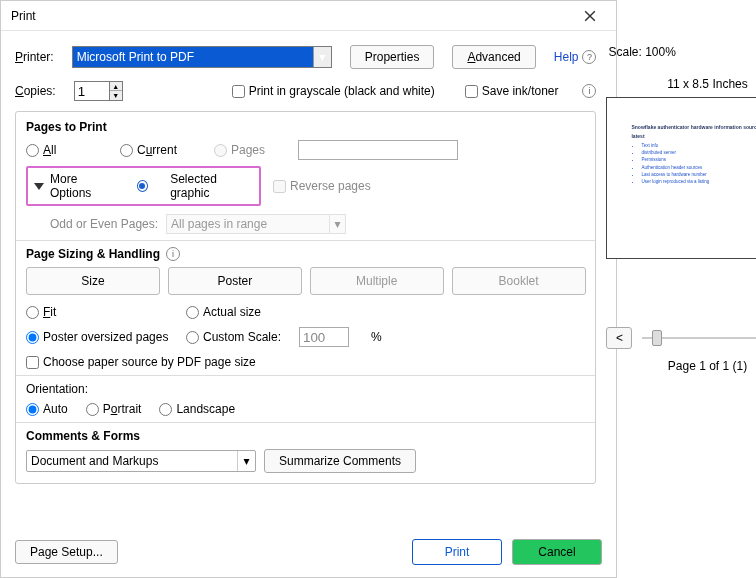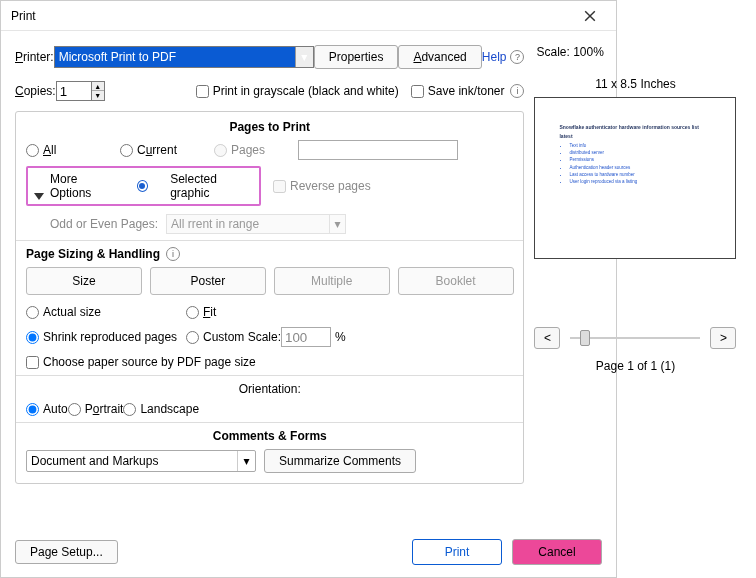--- a/index.html
+++ b/index.html
@@ -5,37 +5,37 @@
   * { box-sizing: border-box; font-family: "Segoe UI", Tahoma, sans-serif; }
   body { margin: 0; background: #fff; font-size: 12px; color: #000; }
   .dialog { width: 617px; height: 578px; background: #fff; border: 1px solid #ccc; display: flex; flex-direction: column; }
   .titlebar { height: 30px; display: flex; align-items: center; padding: 0 6px 0 10px; border-bottom: 1px solid #e5e5e5; }
   .titlebar .title { flex: 1; font-size: 12px; }
   .titlebar .close { width: 40px; height: 28px; display:flex; align-items:center; justify-content:center; cursor:pointer; }
   .titlebar .close svg { width:12px; height:12px; }
   .body { flex:1; display:flex; padding: 14px 14px 10px 14px; gap: 10px; }
   .left { flex: 1; display:flex; flex-direction:column; gap:6px; }
   .right { width: 240px; display:flex; flex-direction:column; }
-  .row { display:flex; align-items:center; gap:0; }
+  .row { display:flex; align-items:center; gap:18px; }
   .underline { text-decoration: underline; text-decoration-color:#000; }
   label.lbl { display:inline-block; }
   .printer-select { height:22px; border:1px solid #7a7a7a; width:260px; background:#0a5bd3; color:#fff; padding:0 4px; display:flex; align-items:center; position:relative; }
   .printer-select .dd { position:absolute; right:0; top:0; bottom:0; width:18px; background:#eee; border-left:1px solid #999; display:flex; align-items:center; justify-content:center; }
   .btn { height:24px; border:1px solid #aaa; border-radius:3px; background:#f9f9f9; padding:0 14px; display:inline-flex; align-items:center; justify-content:center; cursor:pointer; }
   .help { color:#1a4bcc; margin-left:auto; display:flex; align-items:center; gap:4px; }
   .info-icon { display:inline-flex; width:14px; height:14px; border:1px solid #888; border-radius:50%; align-items:center; justify-content:center; font-size:9px; color:#666; font-style:normal; }
   .spin { display:flex; align-items:center; }
   .spin input { width:36px; height:20px; border:1px solid #7a7a7a; padding:0 3px; }
   .spin .arrows { display:flex; flex-direction:column; border:1px solid #7a7a7a; border-left:none; }
   .spin .arrows div { width:12px; height:9px; background:#eee; display:flex; align-items:center; justify-content:center; font-size:7px; line-height:1; border-bottom:1px solid #aaa; cursor:pointer;}
   .spin .arrows div:last-child{border-bottom:none;}
   .chk { display:flex; align-items:center; gap:4px; }
   .chk input { width:13px; height:13px; margin:0; }
   .groupbox { border:1px solid #ccc; border-radius:3px; padding:8px 10px 10px 10px; position:relative; }
-  .grouptitle { font-weight:600; margin-bottom:6px;text-align:center; }
+  .grouptitle { font-weight:600; margin-bottom:6px; }
   .hr { border-top:1px solid #ddd; margin:6px -10px; }
   .radio { display:flex; align-items:center; gap:4px; }
   .radio input { margin:0; width:13px; height:13px; }
   .pages-grid { display:grid; grid-template-columns: 90px 90px 80px 1fr; align-items:center; gap:4px; }
   .pages-input { height:20px; border:1px solid #aaa; width:160px; }
   .more-row { border:2px solid #d86bcf; border-radius:2px; padding:4px 6px; display:flex; align-items:center; gap:14px; width:235px; }
   .triangle { width:0; height:0; border-left:5px solid transparent; border-right:5px solid transparent; border-top:7px solid #333; }
   .sel-graphic .bullet { width:12px; height:12px; border:1px solid #1a5fd0; border-radius:50%; display:inline-flex; align-items:center; justify-content:center; }
   .sel-graphic .bullet .dot { width:6px; height:6px; background:#1a5fd0; border-radius:50%; }
   .seg-row { display:flex; gap:8px; }
@@ -52,21 +52,21 @@
   .preview-content li { font-size:4.5px; color:#2255cc; line-height:1.6; }
   .nav-row { display:flex; align-items:center; gap:10px; margin-top:68px; }
   .nav-btn { width:26px; height:22px; border:1px solid #aaa; border-radius:3px; background:#f7f7f7; display:flex; align-items:center; justify-content:center; cursor:pointer; }
   .slider { flex:1; height:22px; position:relative; }
   .slider .track { position:absolute; left:0; right:0; top:10px; height:2px; background:#ccc; }
   .slider .thumb { position:absolute; left:10px; top:3px; width:10px; height:16px; background:#ddd; border:1px solid #999; border-radius:2px; }
   .page-info { text-align:center; margin-top:10px; }
   .footer { display:flex; align-items:center; padding: 6px 14px 12px 14px; gap:10px; }
   .footer .spacer { flex:1; }
   .primary { border:1.5px solid #0a5bd3; color:#0a5bd3; width:90px; height:26px; border-radius:3px; background:#fff; display:flex; align-items:center; justify-content:center; cursor:pointer; }
-  .secondary { border:1px solid #aaa; width:90px; height:26px; border-radius:3px; background:#ec4899; display:flex; align-items:center; justify-content:center; cursor:pointer; }
+  .secondary { border:1px solid #aaa; width:90px; height:26px; border-radius:3px; background:#22c55e; display:flex; align-items:center; justify-content:center; cursor:pointer; }
   .muted { color:#8a8a8a; }
   .oddsel { height:20px; border:1px solid #e2e2e2; width:180px; padding:0 4px; color:#9a9a9a; display:flex; align-items:center; position:relative; background:#fafafa; }
   .oddsel .dd2 { position:absolute; right:0; top:0; bottom:0; width:16px; border-left:1px solid #e2e2e2; display:flex; align-items:center; justify-content:center; }
 </style>
 </head>
 <body>
 
 <div class="dialog">
   <div class="titlebar">
     <span class="title">Print</span>
@@ -128,70 +128,70 @@
             </label>
           <label class="radio muted">
               <input type="radio" name="pg" disabled="" style="">
               <span>Pages</span>
             </label>
           <input class="pages-input" style="">
         </div>
 
         <div style="display:flex; align-items:center; gap:12px; margin-top:6px;">
           <div class="more-row">
-            <div style="display:flex; align-items:flex-end; gap:6px; cursor:pointer;">
+            <div style="display:flex; align-items:center; gap:6px; cursor:pointer;">
               <div class="triangle"></div>
               <span>More Options</span>
             </div>
             <div class="sel-graphic" style="display:flex; align-items:center; gap:22px; margin-left:6px;">
               <span class="bullet">
                   <span class="dot"></span>
                 </span>
               <span>Selected graphic</span>
             </div>
           </div>
           <label class="chk muted">
             <input type="checkbox" disabled="" style="">
             <span>Reverse pages</span>
           </label>
         </div>
 
         <div class="row muted" style="margin-top:8px; gap:8px; padding-left:24px;">
           <span>Odd or Even Pages:</span>
           <div class="oddsel">
-            <span>All rrent in range</span>
+            <span>All pages in range</span>
             <div class="dd2">▾</div>
           </div>
         </div>
 
         <div class="hr"></div>
 
         <div class="row" style="gap:6px;">
           <span class="grouptitle" style="margin:0;">Page Sizing &amp; Handling</span>
           <span class="info-icon">i</span>
         </div>
         <div class="seg-row" style="margin-top:6px;">
           <div class="seg-btn">Size</div>
           <div class="seg-btn">Poster</div>
           <div class="seg-btn disabled">Multiple</div>
           <div class="seg-btn disabled">Booklet</div>
         </div>
 
         <div style="display:grid; grid-template-columns:160px 1fr; row-gap:8px; margin-top:10px;">
           <label class="radio">
               <input type="radio" name="sz" style="">
+              <span><span class="underline">F</span>it</span>
+            </label>
+          <label class="radio">
+              <input type="radio" name="sz" style="">
               <span>Actual size</span>
             </label>
           <label class="radio">
-              <input type="radio" name="sz" style="">
-              <span><span class="underline">F</span>it</span>
-            </label>
-          <label class="radio">
               <input type="radio" name="sz" checked="" style="">
-              <span>Shrink reproduced pages</span>
+              <span>Poster oversized pages</span>
             </label>
           <div class="row">
             <label class="radio">
                 <input type="radio" name="sz" style="">
                 <span>Custom Scale:</span>
               </label>
             <input class="scale-input" value="100" style="">
             <span style="margin-left:4px;">%</span>
           </div>
         </div>

